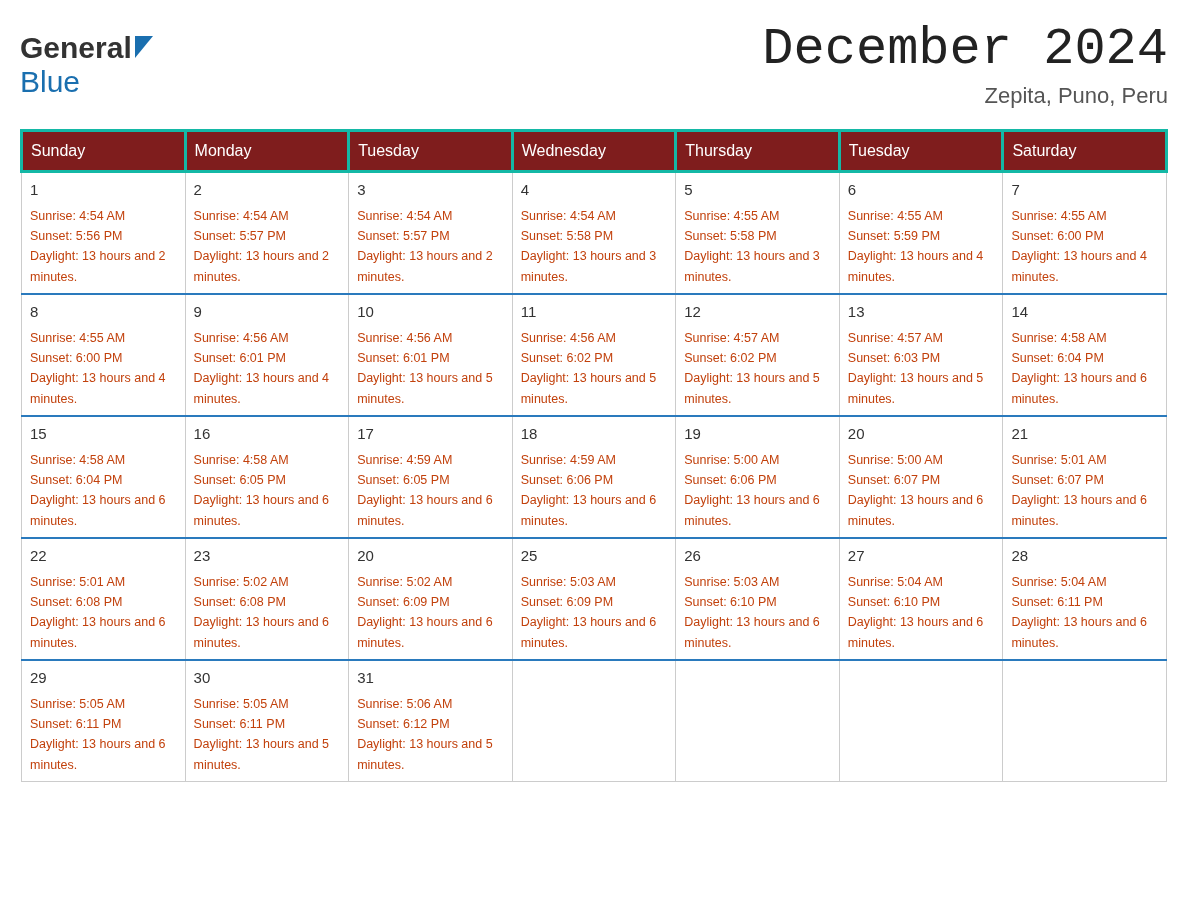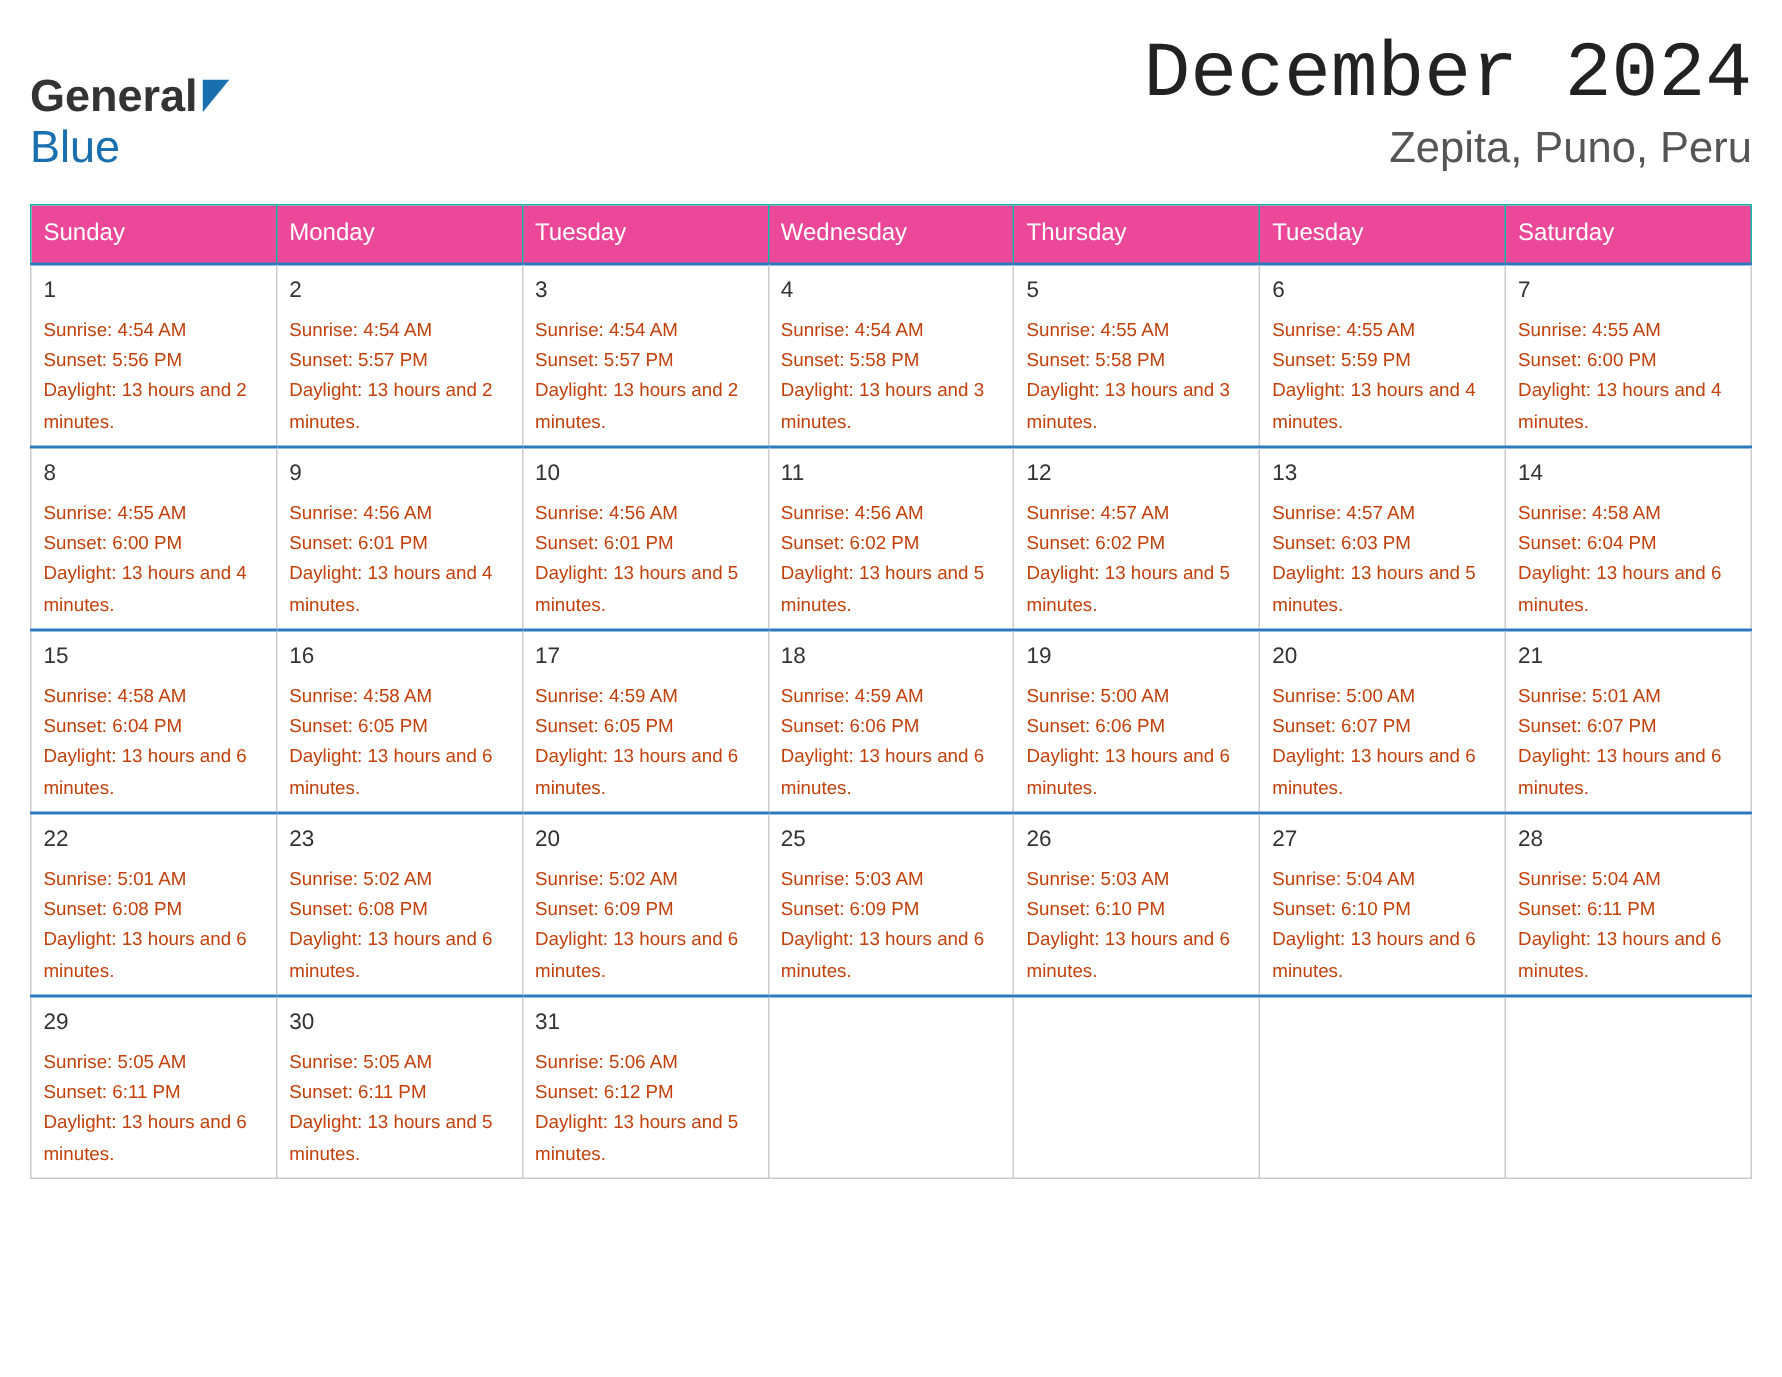--- a/index.html
+++ b/index.html
@@ -6,55 +6,55 @@
     body {
       font-family: Arial, sans-serif;
       background: #fff;
       padding: 20px;
       width: 1188px;
       min-height: 918px;
     }
     .header {
       display: flex;
       justify-content: space-between;
-      align-items: flex-end;
+      align-items: center;
       margin-bottom: 20px;
     }
     .logo {
       display: flex;
       flex-direction: column;
       align-items: flex-start;
     }
     .title-area {
       text-align: right;
     }
     .title-area h1 {
       font-size: 52px;
       font-weight: 300;
       color: #222;
       font-family: Liberation Mono, monospace;
     }
     .title-area h2 {
-      font-size: 29px;
+      font-size: 22px;
       font-weight: 300;
       color: #555;
       margin-top: 4px;
     }
     .calendar {
       width: 100%;
       border-collapse: collapse;
     }
     .calendar th {
-      background-color: #ec4899;
+      background-color: #7f1d1d;
       color: #fff;
       padding: 10px 8px;
       text-align: left;
       font-size: 16px;
       font-weight: normal;
-      border: 1px solid #14b8a6;
+      border: 3px solid #14b8a6;
     }
     .calendar td {
       vertical-align: top;
       padding: 6px 8px;
       border: 1px solid #ccc;
       width: 14.28%;
       min-height: 100px;
       font-size: 13px;
       color: #333;
       line-height: 1.5;

